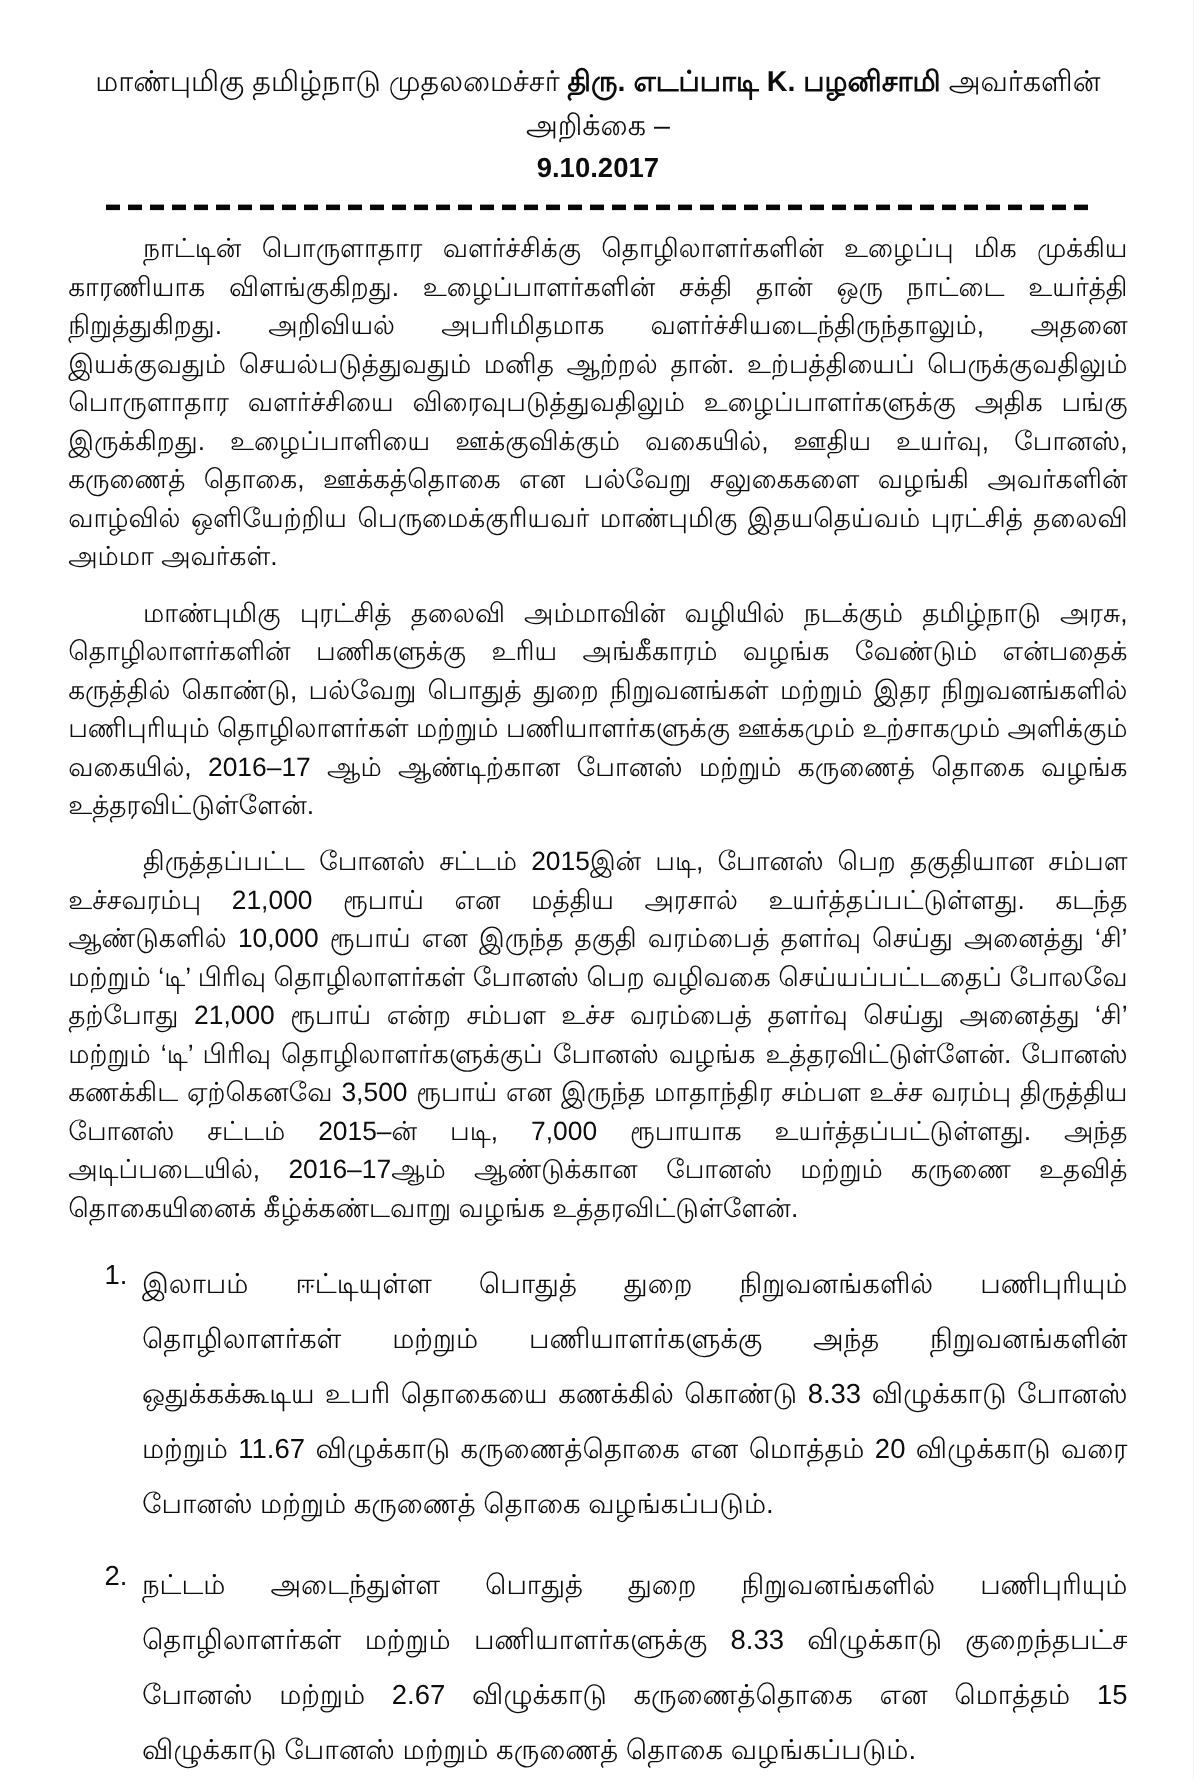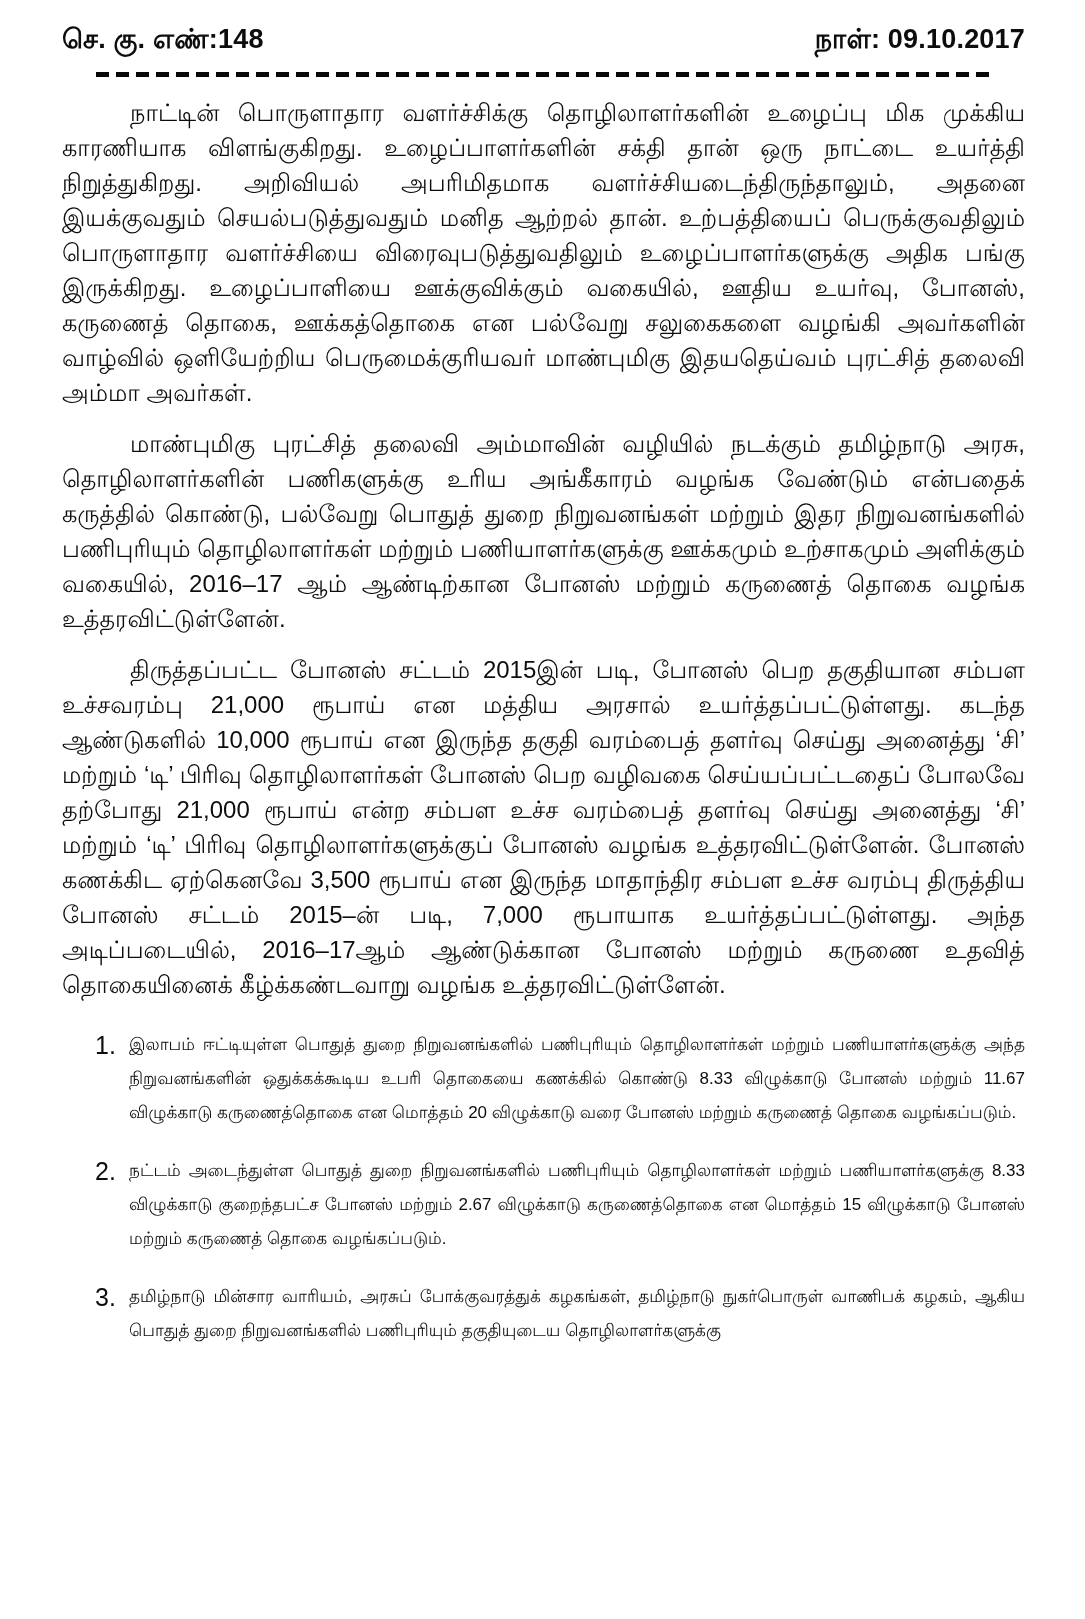--- a/index.html
+++ b/index.html
@@ -66,35 +66,33 @@
     align-items: flex-start;
     margin-bottom: 24px;
   }
   ol.points .num {
     flex: 0 0 34px;
     font-size: 25px;
     line-height: 35px;
   }
   ol.points .item-text {
     flex: 1 1 auto;
-    font-size: 17px;
-    line-height: 34px;
+    font-size: 25px;
+    line-height: 50px;
     text-align: justify;
   }
 </style>
 </head>
 <body>
 
 <div class="page">
 
-  <div class="doc-header">
-    <span>செ. கு. எண்:148</span>
-    <span>நாள்: 09.10.2017</span>
-  </div>
 
+  <div class="doc-title"><span>மாண்புமிகு தமிழ்நாடு முதலமைச்சர் </span><span class="bold">திரு. எடப்பாடி K. பழனிசாமி</span><span> அவர்களின் அறிக்கை –</span></div>
+  <div class="title-date">9.10.2017</div>
 
   <div class="divider"></div>
 
   <div class="body-text">
     <p class="para"><span>நாட்டின் பொருளாதார வளர்ச்சிக்கு தொழிலாளர்களின் உழைப்பு மிக முக்கிய காரணியாக விளங்குகிறது. உழைப்பாளர்களின் சக்தி தான் ஒரு நாட்டை உயர்த்தி நிறுத்துகிறது. அறிவியல் அபரிமிதமாக வளர்ச்சியடைந்திருந்தாலும், அதனை இயக்குவதும் செயல்படுத்துவதும் மனித ஆற்றல் தான். உற்பத்தியைப் பெருக்குவதிலும் பொருளாதார வளர்ச்சியை விரைவுபடுத்துவதிலும் உழைப்பாளர்களுக்கு அதிக பங்கு இருக்கிறது. உழைப்பாளியை ஊக்குவிக்கும் வகையில், ஊதிய உயர்வு, போனஸ், கருணைத் தொகை, ஊக்கத்தொகை என பல்வேறு சலுகைகளை வழங்கி அவர்களின் வாழ்வில் ஒளியேற்றிய பெருமைக்குரியவர் மாண்புமிகு இதயதெய்வம் புரட்சித் தலைவி அம்மா அவர்கள்.</span></p>
     <p class="para"><span>மாண்புமிகு புரட்சித் தலைவி அம்மாவின் வழியில் நடக்கும் தமிழ்நாடு அரசு, தொழிலாளர்களின் பணிகளுக்கு உரிய அங்கீகாரம் வழங்க வேண்டும் என்பதைக் கருத்தில் கொண்டு, பல்வேறு பொதுத் துறை நிறுவனங்கள் மற்றும் இதர நிறுவனங்களில் பணிபுரியும் தொழிலாளர்கள் மற்றும் பணியாளர்களுக்கு ஊக்கமும் உற்சாகமும் அளிக்கும் வகையில், </span><span class="bold">2016–17</span><span> ஆம் ஆண்டிற்கான போனஸ் மற்றும் கருணைத் தொகை வழங்க உத்தரவிட்டுள்ளேன்.</span></p>
     <p class="para"><span>திருத்தப்பட்ட போனஸ் சட்டம் </span><span class="bold">2015</span><span>இன் படி, போனஸ் பெற தகுதியான சம்பள உச்சவரம்பு </span><span class="bold">21,000</span><span> ரூபாய் என மத்திய அரசால் உயர்த்தப்பட்டுள்ளது. கடந்த ஆண்டுகளில் </span><span class="bold">10,000</span><span> ரூபாய் என இருந்த தகுதி வரம்பைத் தளர்வு செய்து அனைத்து ‘சி’ மற்றும் ‘டி’ பிரிவு தொழிலாளர்கள் போனஸ் பெற வழிவகை செய்யப்பட்டதைப் போலவே தற்போது </span><span class="bold">21,000</span><span> ரூபாய் என்ற சம்பள உச்ச வரம்பைத் தளர்வு செய்து அனைத்து ‘சி’ மற்றும் ‘டி’ பிரிவு தொழிலாளர்களுக்குப் போனஸ் வழங்க உத்தரவிட்டுள்ளேன். போனஸ் கணக்கிட ஏற்கெனவே </span><span class="bold">3,500</span><span> ரூபாய் என இருந்த மாதாந்திர சம்பள உச்ச வரம்பு திருத்திய போனஸ் சட்டம் </span><span class="bold">2015</span><span>–ன் படி, </span><span class="bold">7,000</span><span> ரூபாயாக உயர்த்தப்பட்டுள்ளது. அந்த அடிப்படையில், </span><span class="bold">2016–17</span><span>ஆம் ஆண்டுக்கான போனஸ் மற்றும் கருணை உதவித் தொகையினைக் கீழ்க்கண்டவாறு வழங்க உத்தரவிட்டுள்ளேன்.</span></p>
 
     <ol class="points">
       <li>

